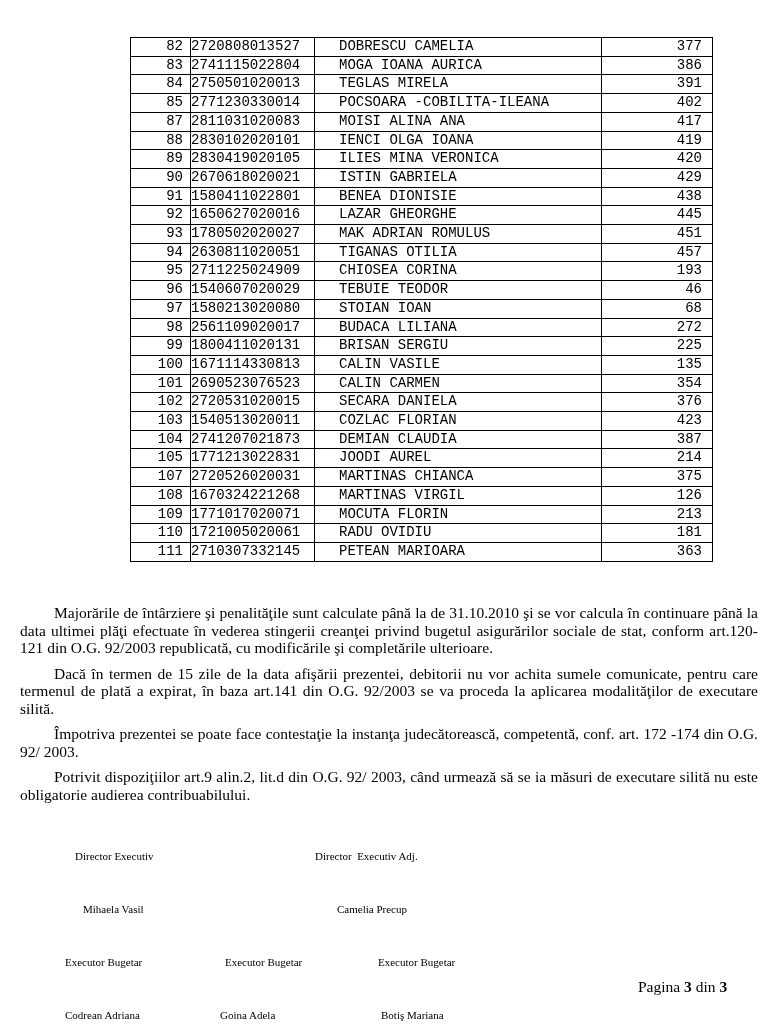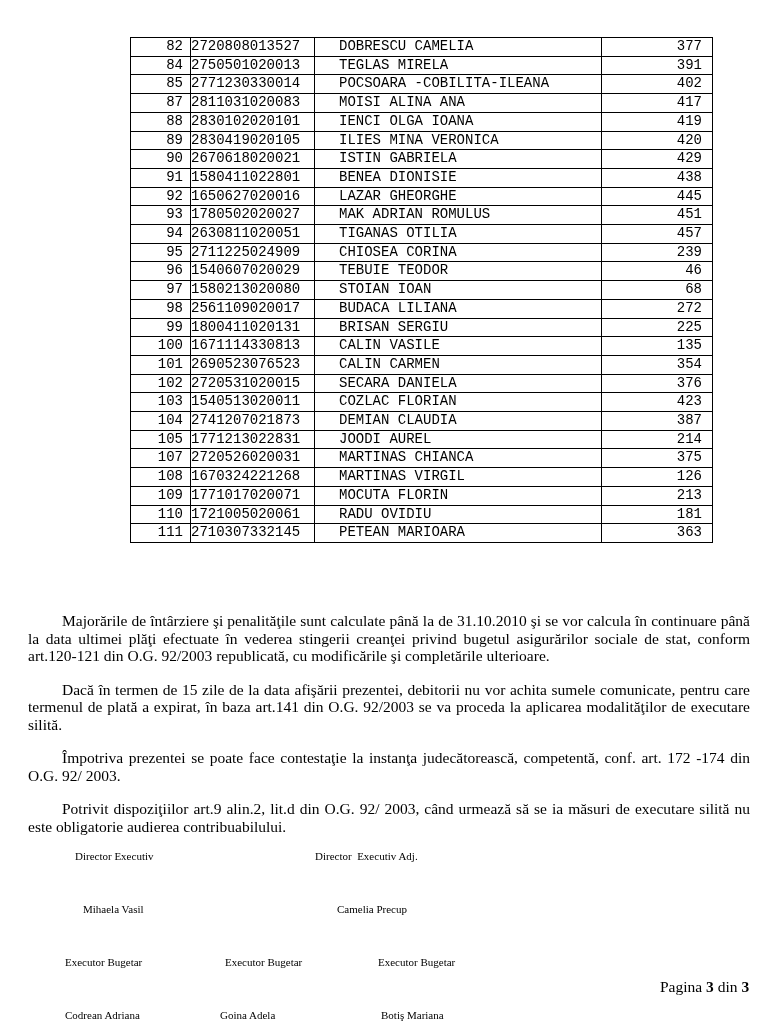--- a/index.html
+++ b/index.html
@@ -46,21 +46,21 @@
     position: absolute;
     left: 12px;
     top: 596px;
     width: 754px;
     font-family: "Liberation Serif", serif;
     font-size: 15.5px;
     line-height: 17.5px;
     text-align: justify;
   }
   .notice-text p {
-    margin: 16px;
+    margin: 8px;
     text-indent: 34px;
   }
 
   
   .sig-block {
     position: absolute;
     font-family: "Liberation Serif", serif;
     font-size: 11px;
     line-height: 17.6px;
     white-space: pre;
@@ -72,40 +72,46 @@
 
   #sig-executor-1 { left: 65px;  top: 919px; }
   #sig-executor-2 { left: 220px; top: 919px; }
   #sig-executor-2 .sig-title { padding-left: 5px; }
   #sig-executor-3 { left: 378px; top: 919px; }
   #sig-executor-3 .sig-name { padding-left: 3px; }
 
   
   .page-footer {
     position: absolute;
-    left: 660px;
+    left: 638px;
     top: 978px;
     font-family: "Liberation Serif", serif;
     font-size: 15.5px;
     white-space: pre;
   }
   .page-footer .bold { font-weight: bold; }
 </style>
 </head>
 <body>
 
 <table class="debtor-table">
   <tbody id="table-body">
   <tr>
     <td class="c-nr">82</td>
     <td class="c-cnp">2720808013527</td>
     <td class="c-name">DOBRESCU CAMELIA</td>
     <td class="c-amount">377</td>
   </tr>
 
+  <tr>
+    <td class="c-nr">83</td>
+    <td class="c-cnp">2741115022804</td>
+    <td class="c-name">MOGA IOANA AURICA</td>
+    <td class="c-amount">386</td>
+  </tr>
 
   <tr>
     <td class="c-nr">84</td>
     <td class="c-cnp">2750501020013</td>
     <td class="c-name">TEGLAS MIRELA</td>
     <td class="c-amount">391</td>
   </tr>
 
   <tr>
     <td class="c-nr">85</td>
@@ -168,21 +174,21 @@
     <td class="c-nr">94</td>
     <td class="c-cnp">2630811020051</td>
     <td class="c-name">TIGANAS OTILIA</td>
     <td class="c-amount">457</td>
   </tr>
 
   <tr>
     <td class="c-nr">95</td>
     <td class="c-cnp">2711225024909</td>
     <td class="c-name">CHIOSEA CORINA</td>
-    <td class="c-amount">239</td>
+    <td class="c-amount">193</td>
   </tr>
 
   <tr>
     <td class="c-nr">96</td>
     <td class="c-cnp">1540607020029</td>
     <td class="c-name">TEBUIE TEODOR</td>
     <td class="c-amount">46</td>
   </tr>
 
   <tr>

